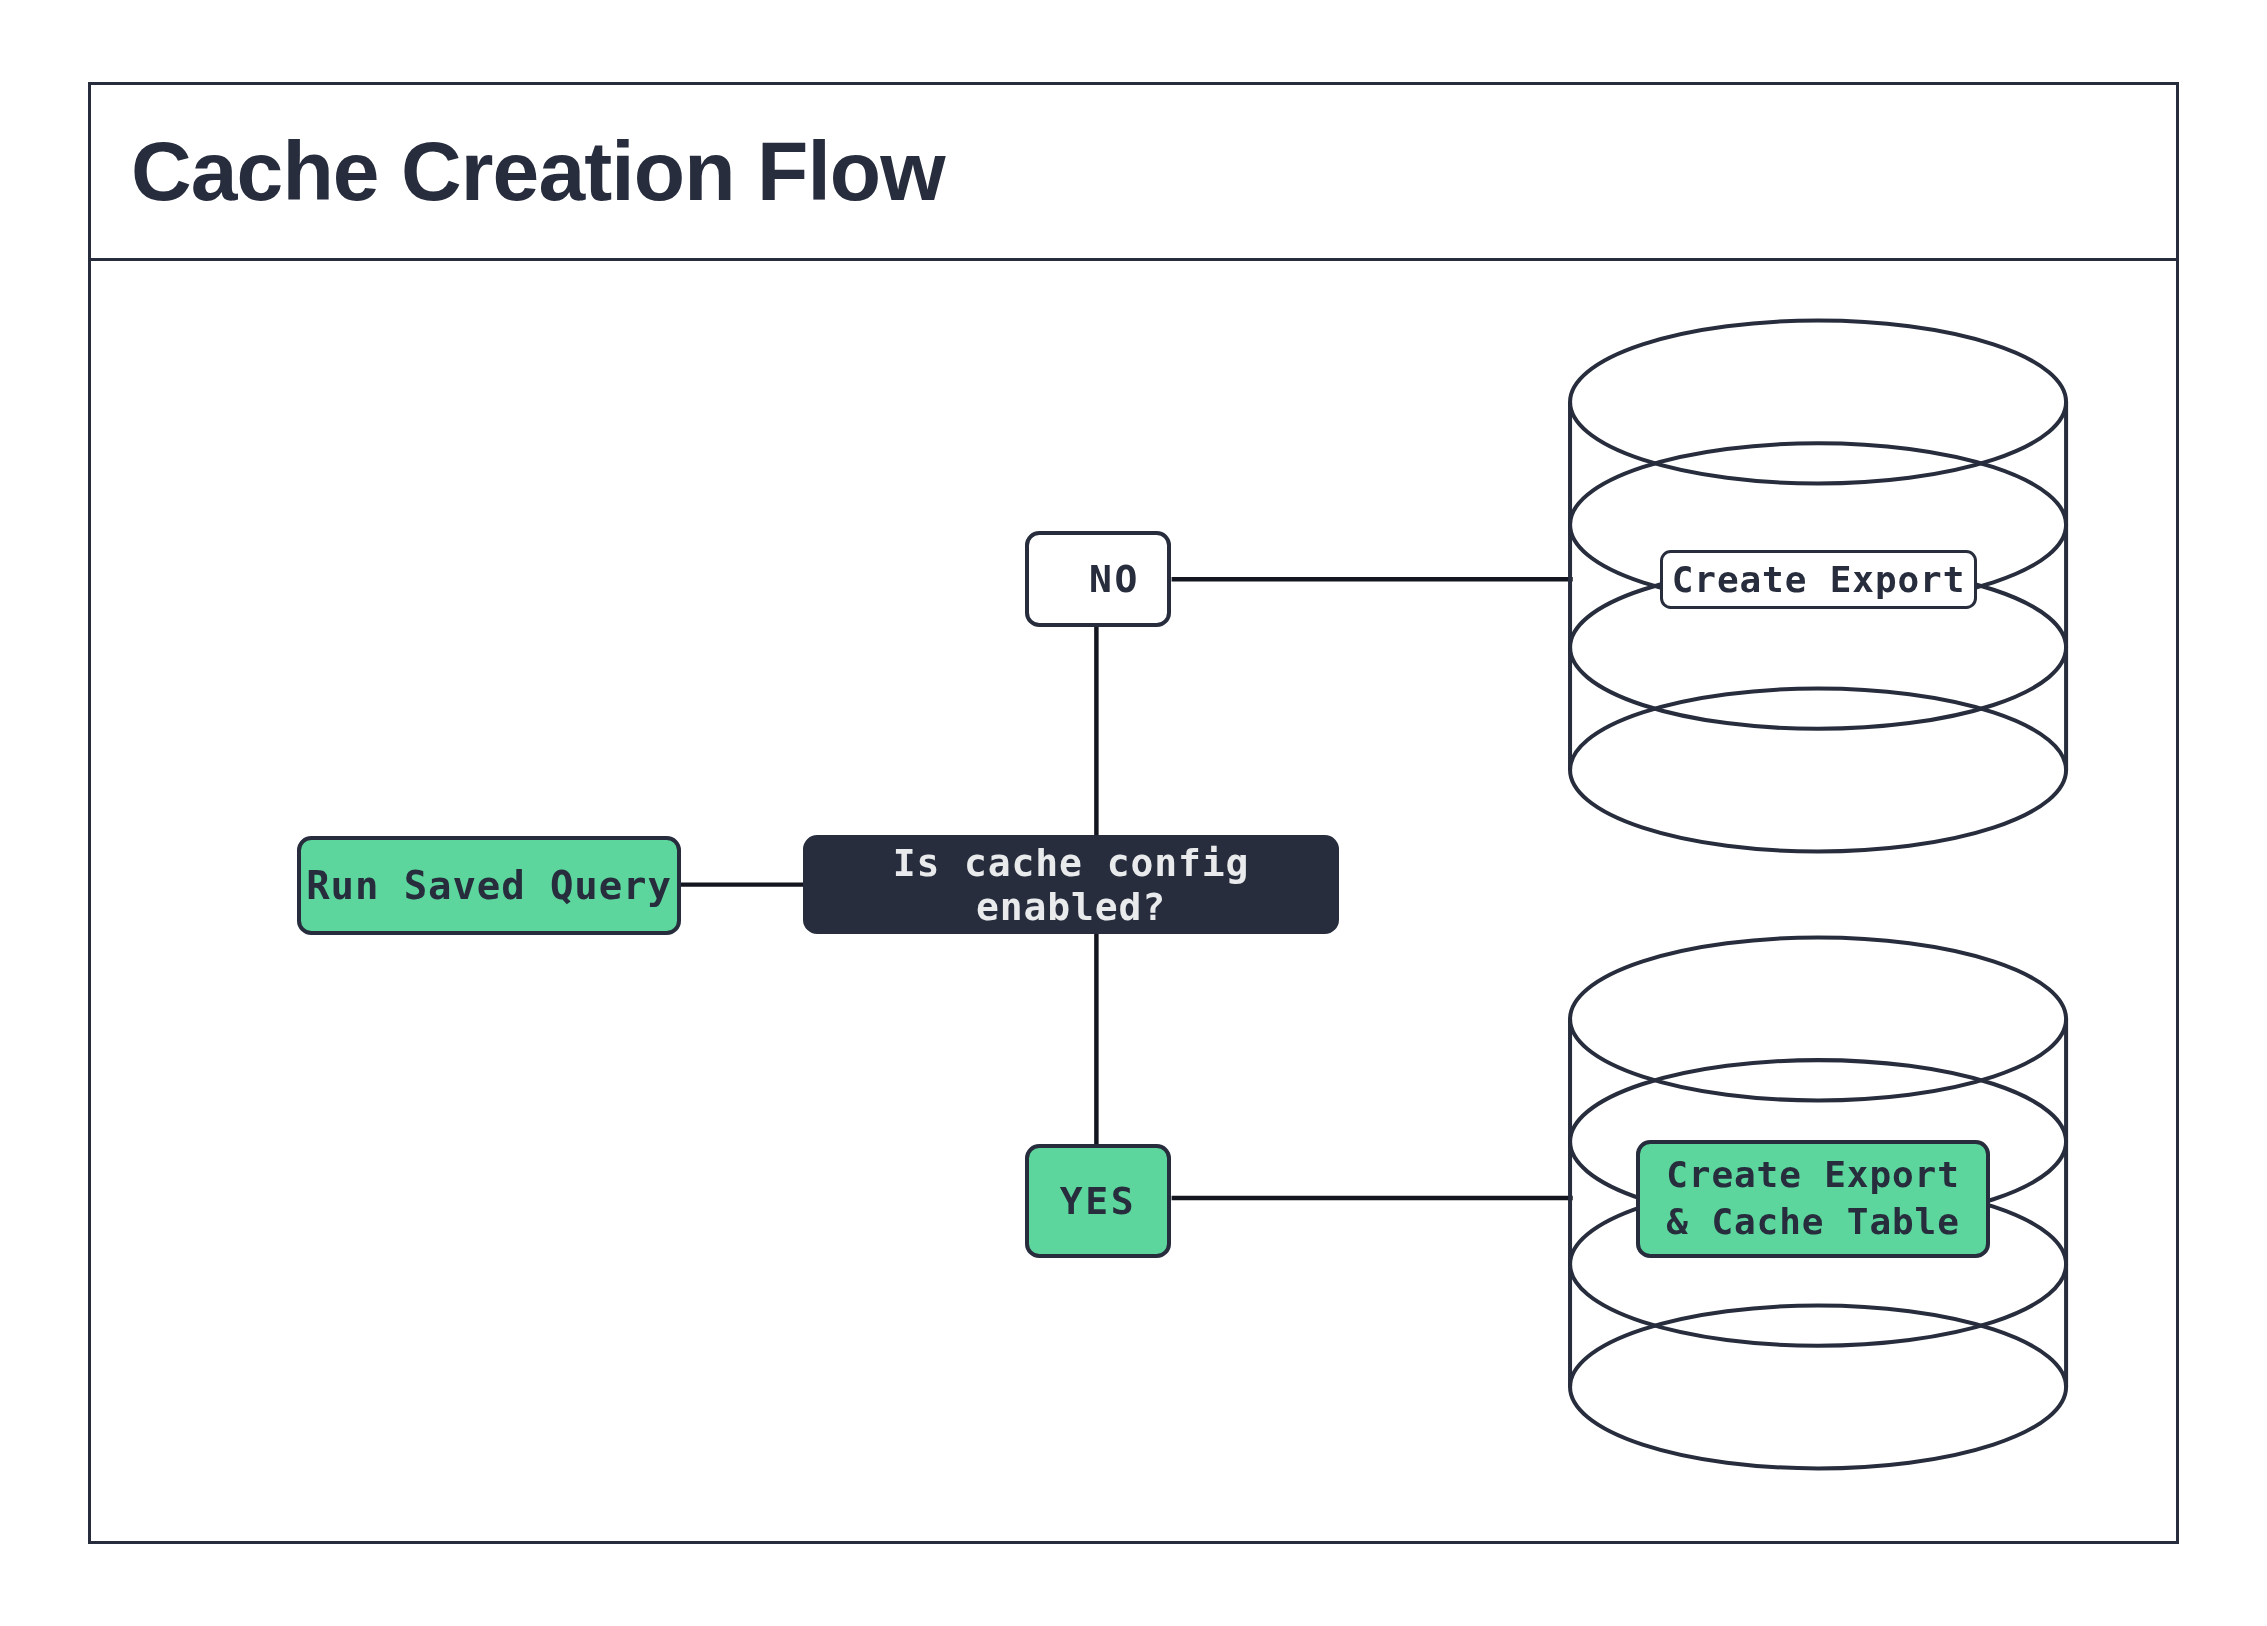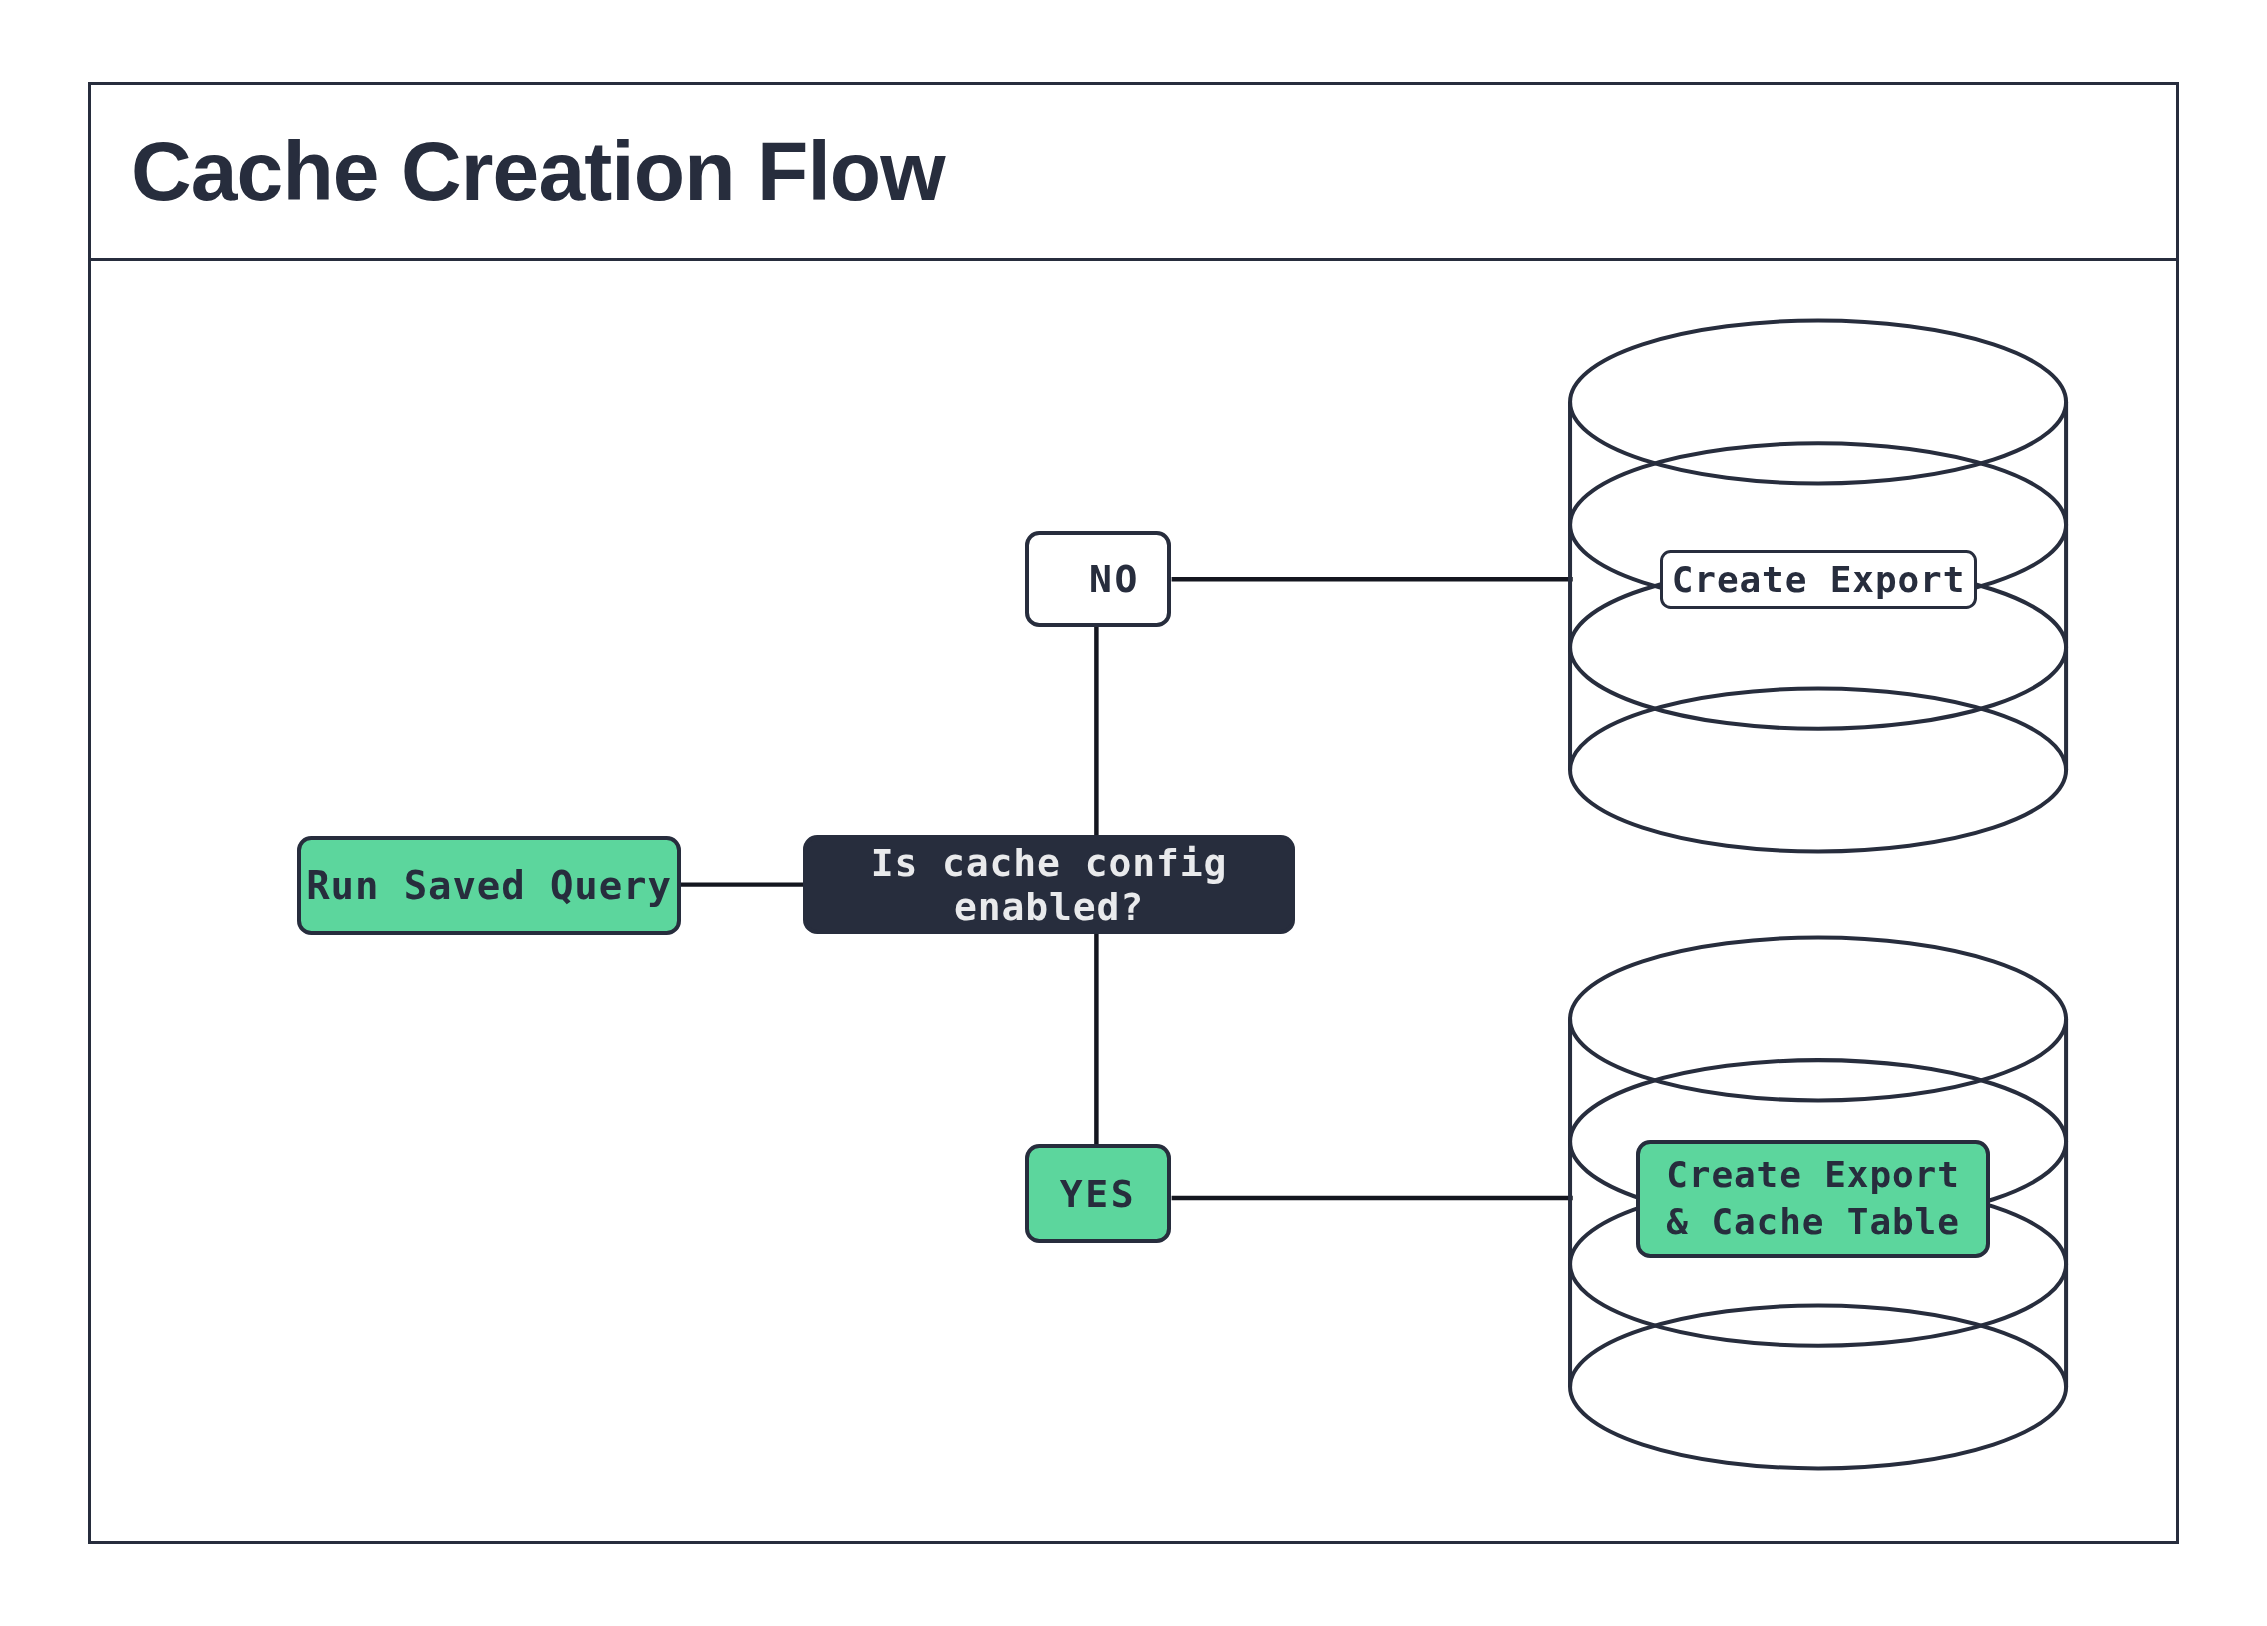--- a/index.html
+++ b/index.html
@@ -29,23 +29,23 @@
   .title{
     font-family:"Liberation Sans","DejaVu Sans",sans-serif;
     font-weight:bold;font-size:84px;color:var(--ink);letter-spacing:-0.9px;
   }
   .node{
     position:absolute;z-index:3;display:flex;align-items:center;justify-content:center;
     border:4.5px solid var(--ink);border-radius:14.3px;
     font-weight:bold;color:var(--ink);text-align:center;letter-spacing:0.9px;
   }
   .node.start{left:280px;top:836px;width:384px;height:99px;background:var(--green);font-size:39px;margin-left:17px;}
-  .node.decision{left:803px;top:835px;width:492px;height:99px;background:var(--ink);color:var(--light);font-size:38px;justify-content:flex-end;}
+  .node.decision{left:803px;top:835px;width:536px;height:99px;background:var(--ink);color:var(--light);font-size:38px;justify-content:flex-end;}
   .node.no{left:1025px;top:531px;width:146px;height:96px;background:var(--paper);font-size:38px;letter-spacing:2.7px;padding-left:33px;}
-  .node.yes{left:1025px;top:1144px;width:146px;height:99px;background:var(--green);font-size:38px;letter-spacing:2.7px;}
+  .node.yes{left:1025px;top:1144px;width:146px;height:114px;background:var(--green);font-size:38px;letter-spacing:2.7px;}
   .node.db-label{left:1660px;top:550px;width:317px;height:59px;background:var(--paper);border-width:3.6px;border-radius:10.7px;font-size:36px;}
   .node.db-label-green{left:1636px;top:1140px;width:354px;height:118px;background:var(--green);font-size:36px;line-height:1.3;flex-direction:column;}
 </style>
 </head>
 <body>
 
 <div class="stage">
 
   <div class="frame"></div>
 

